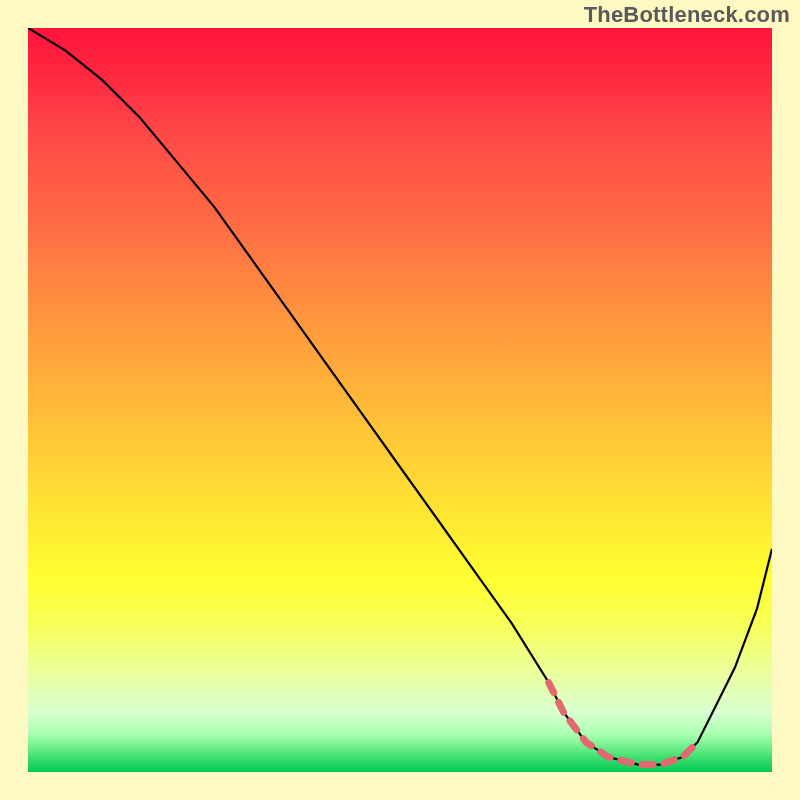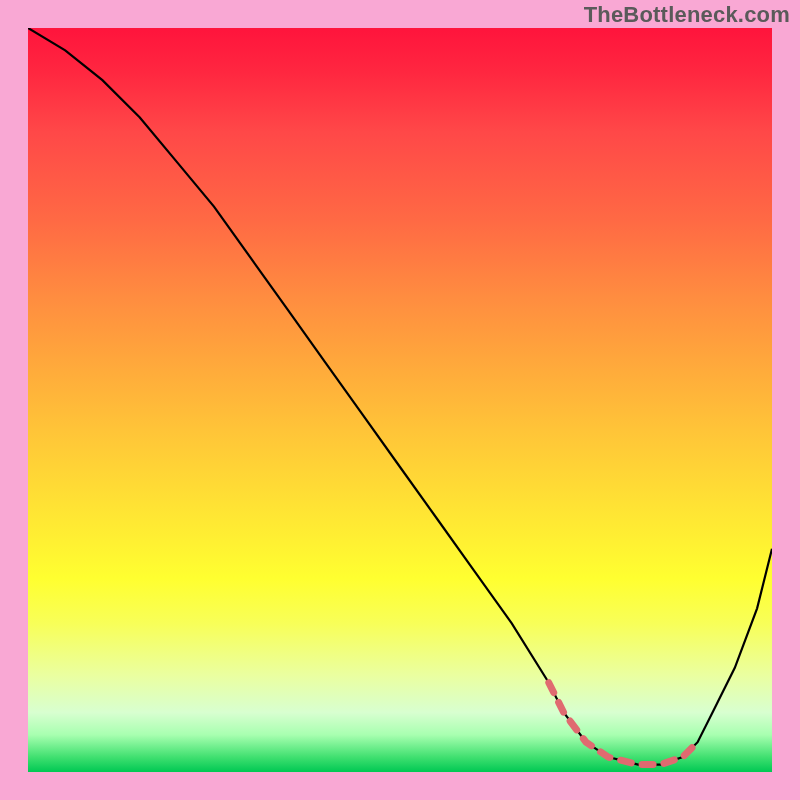--- a/index.html
+++ b/index.html
@@ -10,21 +10,21 @@
     background: #000;
     overflow: hidden;
     font-family: Arial, Helvetica, sans-serif;
   }
   .frame {
     position: absolute;
     left: 0;
     top: 0;
     width: 800px;
     height: 800px;
-    background: #f9a8d4;
+    background: #fef9c3;
   }
   .watermark {
     position: absolute;
     top: 2px;
     right: 10px;
     font-size: 22px;
     font-weight: 600;
     color: #5a5a5a;
     letter-spacing: 0.2px;
   }

